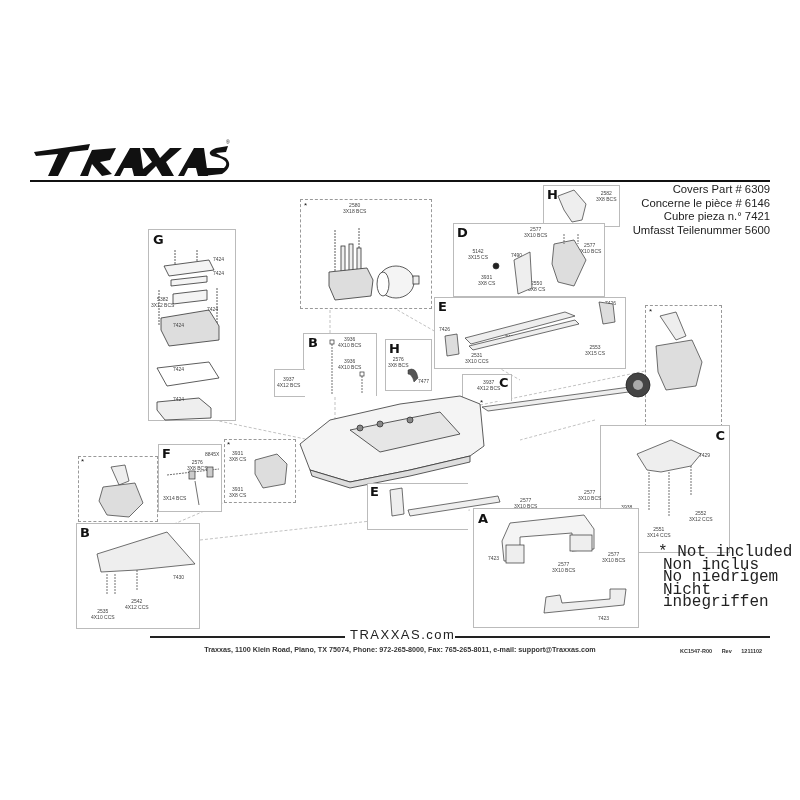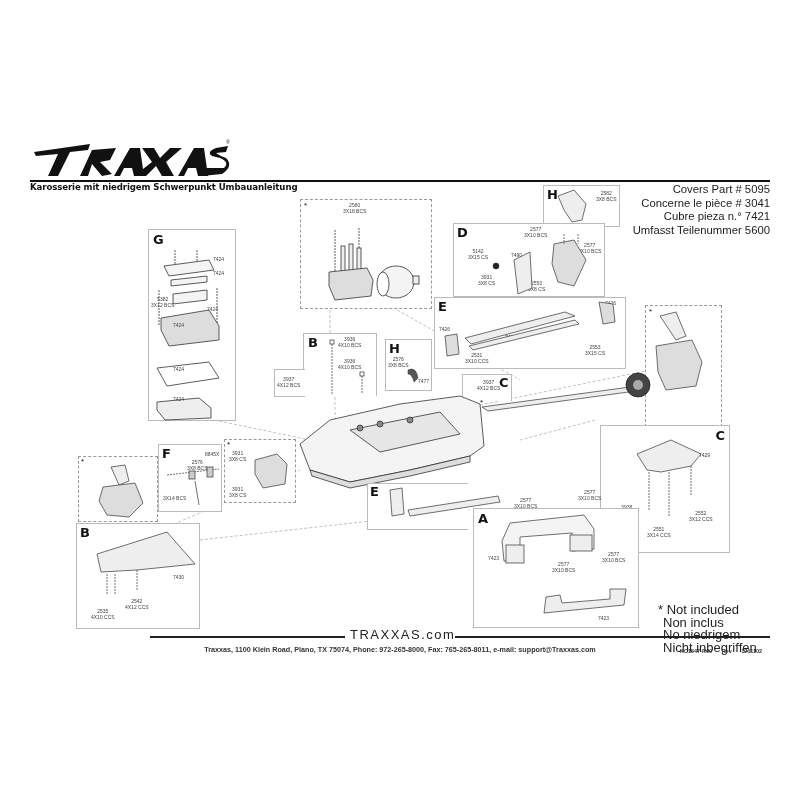--- a/index.html
+++ b/index.html
@@ -7,21 +7,21 @@
   .abs { position:absolute; }
   .logo { left:30px; top:138px; width:200px; height:42px; }
   .rule-top { left:30px; top:180px; width:740px; height:2px; background:#111; }
   .title-lines { left:30px; top:182px; font-family:"DejaVu Sans", sans-serif; font-weight:bold; font-size:8.6px; line-height:10.6px; color:#111; letter-spacing:-0.1px; }
   .covers { right:30px; top:183px; text-align:right; font-size:11.3px; line-height:13.5px; color:#222; }
   .panel { position:absolute; border:1px solid #bbb; background:#fff; }
   .panel.dashed { border:1px dashed #999; }
   .plabel { position:absolute; font-family:"DejaVu Sans", sans-serif; font-weight:bold; font-size:13px; color:#111; }
   .pn { position:absolute; font-size:5px; line-height:6px; color:#444; text-align:center; white-space:nowrap; }
   .star { position:absolute; font-size:8px; color:#111; }
-  .legend { left:663px; top:604px; font-size:13px; line-height:12.5px; color:#222; }
+  .legend { left:663px; top:546px; font-size:16px; line-height:12.5px; color:#222;font-family:Liberation Mono, monospace; }
   .legend .first { margin-left:-5px; }
   .rule-bottom-l { left:150px; top:636px; width:195px; height:1.5px; background:#222; }
   .rule-bottom-r { left:455px; top:636px; width:315px; height:1.5px; background:#222; }
   .site { left:350px; top:627px; width:105px; font-size:13px; letter-spacing:1.5px; color:#222; }
   .address { left:150px; top:645px; width:500px; text-align:center; font-size:7.2px; font-weight:bold; color:#333; }
   .docid { left:680px; top:648px; font-size:5.5px; font-weight:bold; color:#333; word-spacing:8px; }
   svg { position:absolute; overflow:visible; }
 </style>
 </head>
 <body>
@@ -34,26 +34,25 @@
     <path d="M112 10 L124 10 L130 20 L140 10 L152 10 L136 24 L144 38 L132 38 L126 28 L116 38 L104 38 L122 24 Z" fill="#111"></path>
     <path d="M148 38 L164 10 L174 10 L178 38 L168 38 L166 30 L158 30 L154 38 Z" fill="#111"></path>
     <path d="M176 30 L194 30 Q200 24 190 20 L182 18 Q176 14 186 10 L198 8 L196 14 L186 15 Q190 18 196 20 Q204 28 192 36 L172 38 Z" fill="#111"></path>
     <text x="196" y="6" font-size="5" fill="#111">®</text>
   </svg>
 </div>
 
 <div class="abs rule-top"></div>
 
 <div class="abs title-lines">
-  <div>Karosserie mit niedrigem Schwerpunkt Umbauanleitung</div>
 </div>
 
 <div class="abs covers">
-  <div>Covers Part # 5095</div>
-  <div>Concerne le pièce # 3041</div>
+  <div>Covers Part # 6309</div>
+  <div>Concerne le pièce # 6146</div>
   <div>Cubre pieza n.° 7421</div>
   <div>Umfasst Teilenummer 5600</div>
 </div>
 
 <svg width="800" height="800" style="left:0;top:0;">
   <g stroke="#999" stroke-width="0.6" stroke-dasharray="3,2" fill="none">
     <line x1="190" y1="415" x2="310" y2="440"></line>
     <line x1="330" y1="310" x2="330" y2="395"></line>
     <line x1="380" y1="300" x2="520" y2="380"></line>
     <line x1="480" y1="405" x2="650" y2="370"></line>

